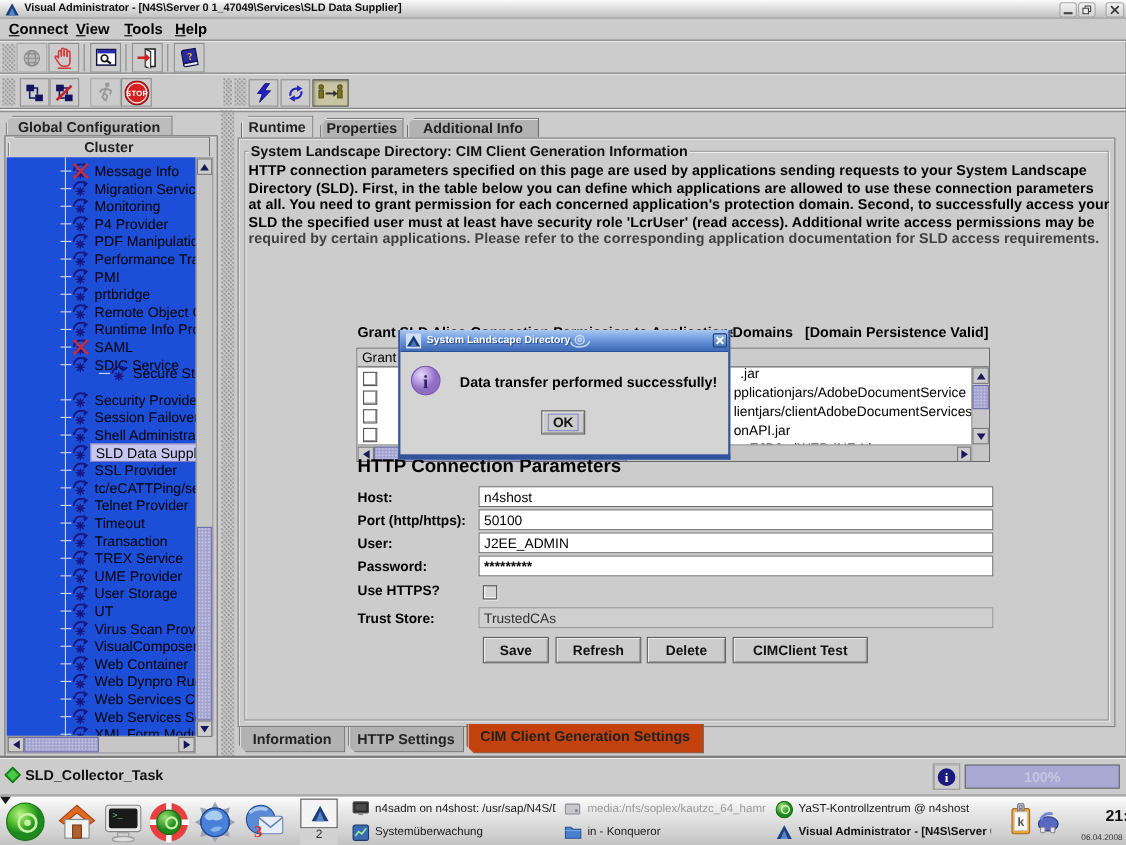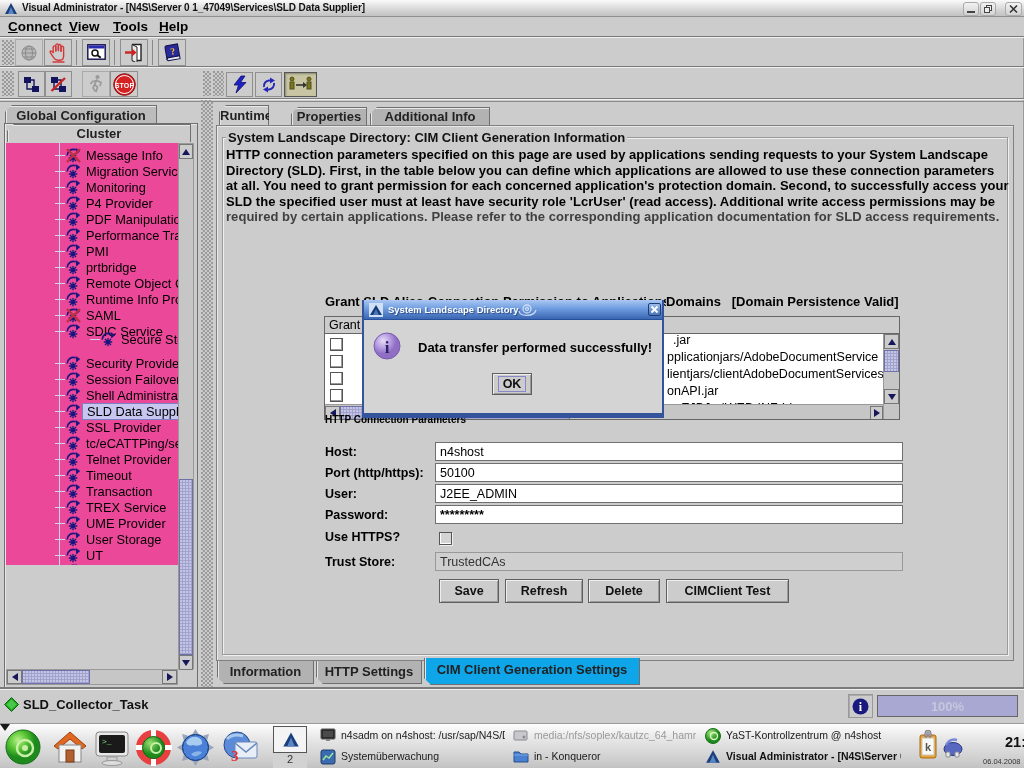--- a/index.html
+++ b/index.html
@@ -4,21 +4,21 @@
 *{margin:0;padding:0;box-sizing:border-box;}
 html,body{width:1024px;height:768px;overflow:hidden;}
 body{font-family:"Liberation Sans",sans-serif;background:#cccccc;position:relative;}
 .abs{position:absolute;}
 .b{font-weight:bold;}
 .dots{background-image:radial-gradient(circle at 1px 1px,#9a9a9a 0.9px,transparent 1.2px),radial-gradient(circle at 3px 3px,#9a9a9a 0.9px,transparent 1.2px);background-size:4px 4px;}
 .tbtn{position:absolute;border:1px solid #8f8f8f;background:#cccccc;display:flex;align-items:center;justify-content:center;}
 .tab{position:absolute;border:1px solid #6f6f6f;border-bottom:none;background:#b2b2b2;color:#222;font-weight:bold;font-size:13px;text-align:center;clip-path:polygon(0 100%,0 7px,7px 0,100% 0,100% 100%);box-shadow:inset 1px 1px 0 #e8e8e8;}
 .tab.sel{background:#cccccc;}
 .btab{position:absolute;border:1px solid #6f6f6f;border-top:none;background:#b2b2b2;color:#222;font-weight:bold;font-size:13px;text-align:center;clip-path:polygon(0 0,100% 0,100% 100%,7px 100%,0 calc(100% - 7px));box-shadow:inset 1px 0 0 #e8e8e8;}
-.btab.sel{background:#0ea5e9;}
+.btab.sel{background:#c2410c;}
 .fld{position:absolute;background:#ffffff;border:1px solid #707070;font-size:12.5px;color:#000;padding:2px 3px 0 4px;}
 .btn{position:absolute;background:#cccccc;border:1px solid #5f5f5f;box-shadow:inset 1px 1px 0 #eeeeee,inset -1px -1px 0 #9a9a9a;font-weight:bold;font-size:12.5px;color:#111;display:flex;align-items:center;justify-content:center;}
 .sbU{width:0;height:0;border-left:4px solid transparent;border-right:4px solid transparent;border-bottom:6px solid #16165a;}
 .sbD{width:0;height:0;border-left:4px solid transparent;border-right:4px solid transparent;border-top:6px solid #16165a;}
 .sbL{width:0;height:0;border-top:4px solid transparent;border-bottom:4px solid transparent;border-right:6px solid #16165a;}
 .sbR{width:0;height:0;border-top:4px solid transparent;border-bottom:4px solid transparent;border-left:6px solid #16165a;}
 .sbtn{position:absolute;background:#cccccc;border:1px solid #777;display:flex;align-items:center;justify-content:center;}
 .thumb{position:absolute;background:#a2a2cf;border:1px solid #7070a8;background-image:radial-gradient(circle at 1px 1px,#c4c4e4 0.8px,transparent 1px);background-size:3px 3px;}
 .ti{position:absolute;height:16px;font-size:12.8px;color:#000;white-space:nowrap;display:flex;align-items:center;}
 .cb{position:absolute;width:13px;height:13px;background:#fff;border:1px solid #555;box-shadow:inset -1px -1px 0 #9a9a9a;}
@@ -172,21 +172,21 @@
     </div>
   </div>
 
   <div class="abs" style="left:0;top:101px;width:1024px;height:1px;background:#8a8a8a;"></div>
 
   <div class="abs" style="left:2px;top:100px;width:198px;height:590px;">
     <div class="tab" style="left:3px;top:5px;width:152px;height:19px;line-height:19px;background:#bcbcbc;">Global Configuration</div>
     <div class="abs" style="left:2px;top:23px;width:194px;height:566px;border:1px solid #6f6f6f;box-shadow:inset 1px 1px 0 #e8e8e8;background:#cccccc;"></div>
     <div class="tab sel" style="left:5px;top:24px;width:184px;height:18px;line-height:18px;">Cluster</div>
 
-    <div class="abs" style="left:4px;top:43px;width:172px;height:422px;background:#ec4899;overflow:hidden;" id="tree">
+    <div class="abs" style="left:4px;top:43px;width:172px;height:526px;background:#1d4ed8;overflow:hidden;" id="tree">
         <div style="position:absolute;left:53px;top:0;width:1px;height:526px;background:#cdd7ea;"></div>
         <div class="ti" style="left:0;top:4px;width:172px;">
           <div style="width:10px;height:1px;background:#cdd7ea;margin-left:49px;flex:none;"></div>
           <div style="position:relative;width:17px;height:16px;flex:none;">
             <svg width="17" height="16" viewBox="0 0 17 16" style="position:absolute;left:0;top:0;">
               <g stroke="#16167e" stroke-width="1.3" fill="none">
                 <path d="M8,7 V15.2 M3.8,11 H12.2 M5,8 L11,14 M11,8 L5,14"></path>
               </g>
               <path d="M2.2,8.5 A6.2,6.2 0 0 1 10.5,2.8" stroke="#16167e" stroke-width="1.7" fill="none"></path>
               <polygon points="10.6,1 15.2,3.9 11.3,7.4" fill="#16167e"></polygon>
@@ -635,21 +635,21 @@
       <div class="thumb" style="left:15px;top:0px;width:68px;height:14px;"></div>
       <div class="sbtn" style="left:155px;top:0px;width:15px;height:14px;">
           <div class="sbR"></div>
         </div>
     </div>
   </div>
 
   <div class="abs dots" style="left:201px;top:100px;width:12px;height:588px;"></div>
 
   <div class="abs" style="left:214px;top:100px;width:800px;height:588px;">
-    <div class="tab sel" style="left:5px;top:5px;width:50px;height:20px;line-height:20px;">Runtime</div>
+    <div class="tab sel" style="left:5px;top:5px;width:66px;height:20px;line-height:20px;">Runtime</div>
     <div class="tab" style="left:77px;top:7px;width:76px;height:18px;line-height:18px;">Properties</div>
     <div class="tab" style="left:156px;top:7px;width:120px;height:18px;line-height:18px;">Additional Info</div>
 
     <div class="abs" style="left:2px;top:25px;width:798px;height:536px;border:1px solid #808080;box-shadow:inset 1px 1px 0 #e8e8e8;background:#cccccc;"></div>
 
     <div class="abs" style="left:8px;top:37px;width:786px;height:518px;border:1px solid #9a9a9a;box-shadow:1px 1px 0 #efefef,inset 1px 1px 0 #efefef;"></div>
     <div class="abs b" style="left:12px;top:47.0px;font-size:13px;letter-spacing:0.05px;white-space:nowrap;color:#000;">HTTP connection parameters specified on this page are used by applications sending requests to your System Landscape</div>
 
     <div class="abs b" style="left:12px;top:30px;font-size:13px;background:#cccccc;padding:0 2px;color:#111;">System Landscape Directory: CIM Client Generation Information</div>
       <div class="abs b" style="left:12px;top:62.6px;font-size:13px;letter-spacing:0.05px;white-space:nowrap;color:#000;">Directory (SLD). First, in the table below you can define which applications are allowed to use these connection parameters</div>
@@ -687,21 +687,21 @@
         <div class="sbtn" style="left:0px;top:1px;width:15px;height:14px;">
             <div class="sbL"></div>
           </div>
         <div class="thumb" style="left:15px;top:1px;width:230px;height:14px;"></div>
         <div class="sbtn" style="left:545px;top:1px;width:13px;height:14px;">
             <div class="sbR"></div>
           </div>
       </div>
     </div>
 
-    <div class="abs b" style="left:111px;top:314px;font-size:10px;">HTTP Connection Parameters</div>
+    <div class="abs b" style="left:111px;top:314px;font-size:17px;">HTTP Connection Parameters</div>
     <div class="abs b" style="left:111px;top:345px;font-size:12.5px;">Host:</div>
     <div class="fld" style="left:221px;top:342px;width:468px;height:19px;">n4shost</div>
     <div class="abs b" style="left:111px;top:366px;font-size:12.5px;">Port (http/https):</div>
     <div class="fld" style="left:221px;top:363px;width:468px;height:19px;">50100</div>
     <div class="abs b" style="left:111px;top:387px;font-size:12.5px;">User:</div>
     <div class="fld" style="left:221px;top:384px;width:468px;height:19px;">J2EE_ADMIN</div>
     <div class="abs b" style="left:111px;top:408px;font-size:12.5px;">Password:</div>
     <div class="fld b" style="left:221px;top:405px;width:468px;height:19px;">*********</div>
     <div class="abs b" style="left:111px;top:430px;font-size:12.5px;">Use HTTPS?</div>
     <div class="cb" style="left:225px;top:432px;background:#d4d4d4;box-shadow:inset 1px -1px 0 #fff,1px 1px 0 #eee;"></div>

